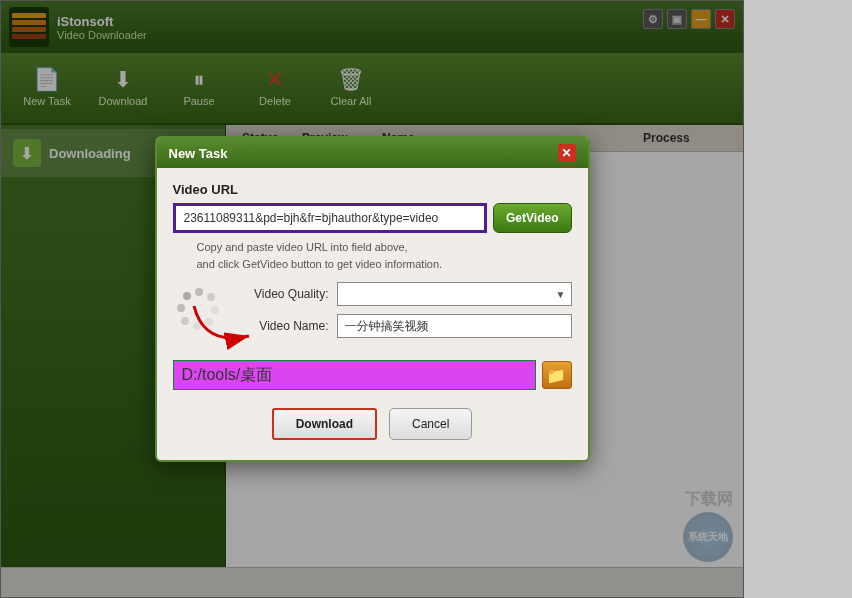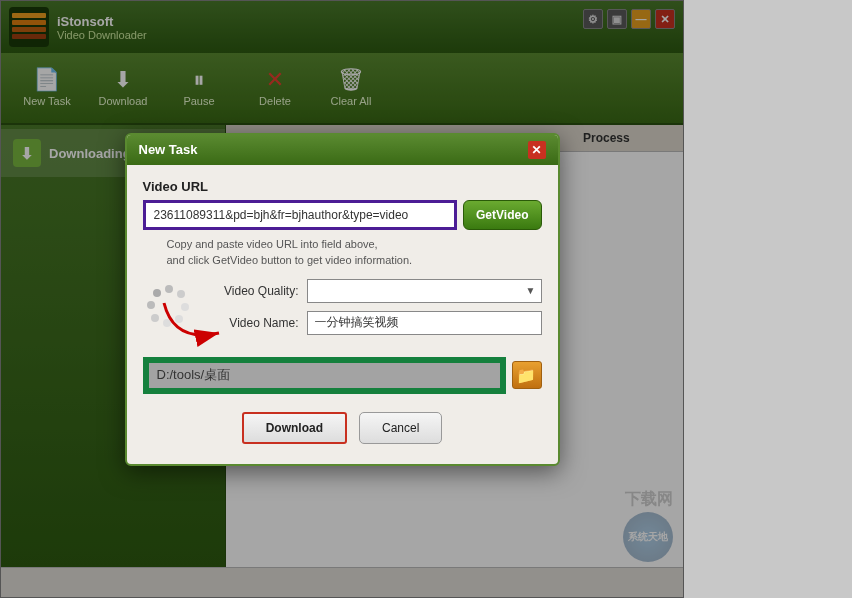--- a/index.html
+++ b/index.html
@@ -8,21 +8,21 @@
       height: 598px;
       font-family: 'Segoe UI', Tahoma, Arial, sans-serif;
       font-size: 12px;
       background: #c8c8c8;
       overflow: hidden;
       position: relative;
     }
 
     
     .main-window {
-      width: 684px;
+      width: 744px;
       height: 598px;
       background: #f0ede8;
       border: 1px solid #555;
       display: flex;
       flex-direction: column;
       position: relative;
     }
 
     
     .title-bar {
@@ -367,24 +367,24 @@
     .output-section {
       margin-bottom: 14px;
     }
     .folder-row {
       display: flex;
       gap: 6px;
       align-items: center;
     }
     .folder-input {
       flex: 1;
-      border: 6px solid #15803d;
+      border: 1px solid #15803d;
       padding: 5px 8px;
-      font-size: 13px;
-      background: #a3a3a3;
+      font-size: 16px;
+      background: #d946ef;
       color: #333;
     }
     .folder-btn {
       width: 30px;
       height: 28px;
       background: linear-gradient(to bottom, #e8a030, #c07010);
       border: 1px solid #a06010;
       border-radius: 3px;
       display: flex;
       align-items: center;

